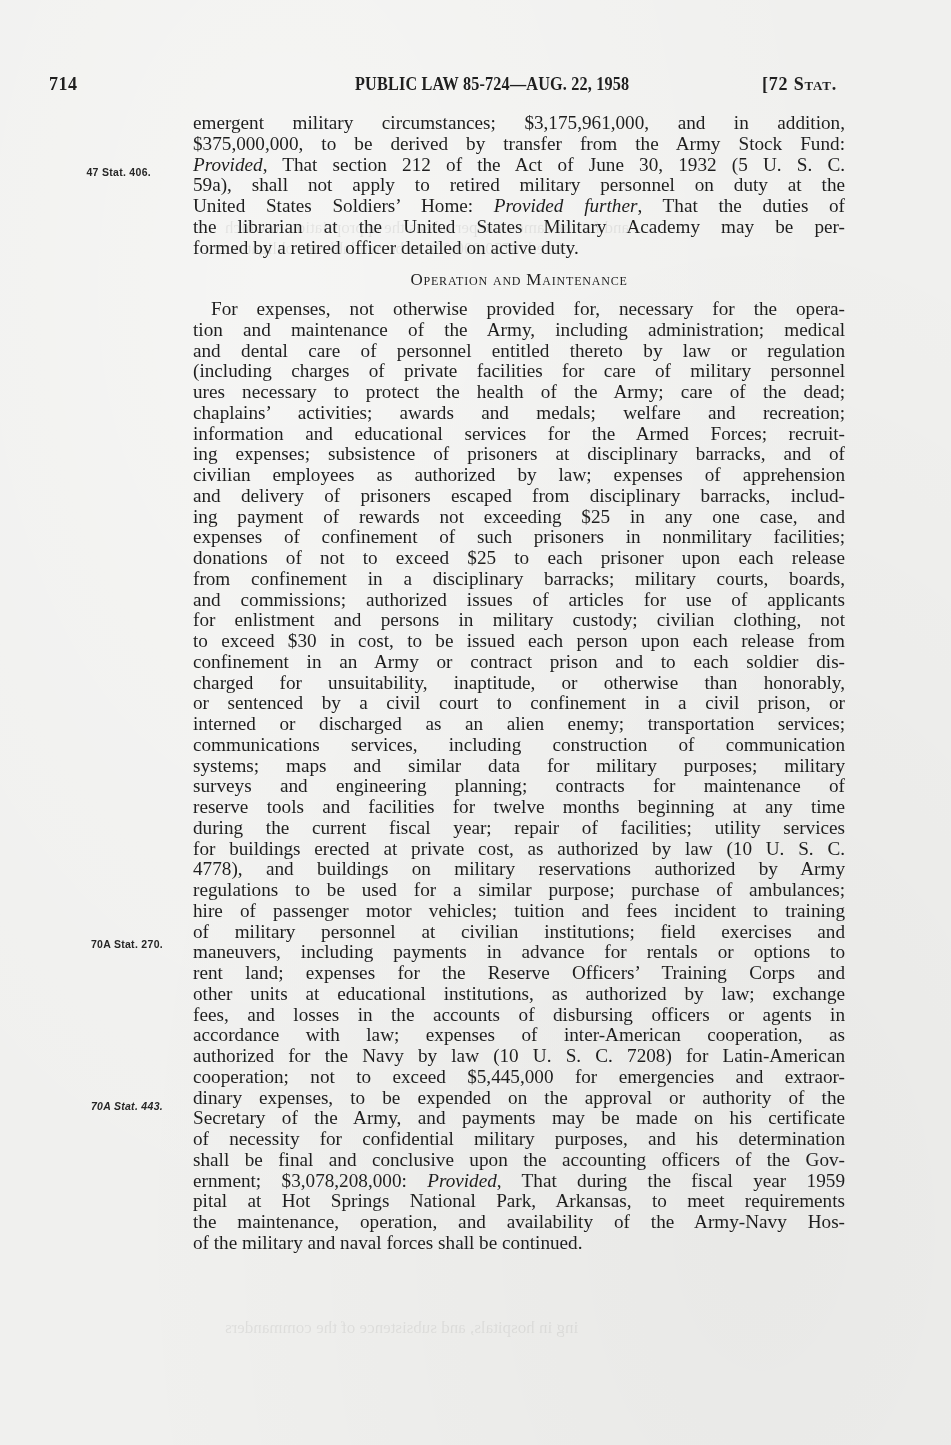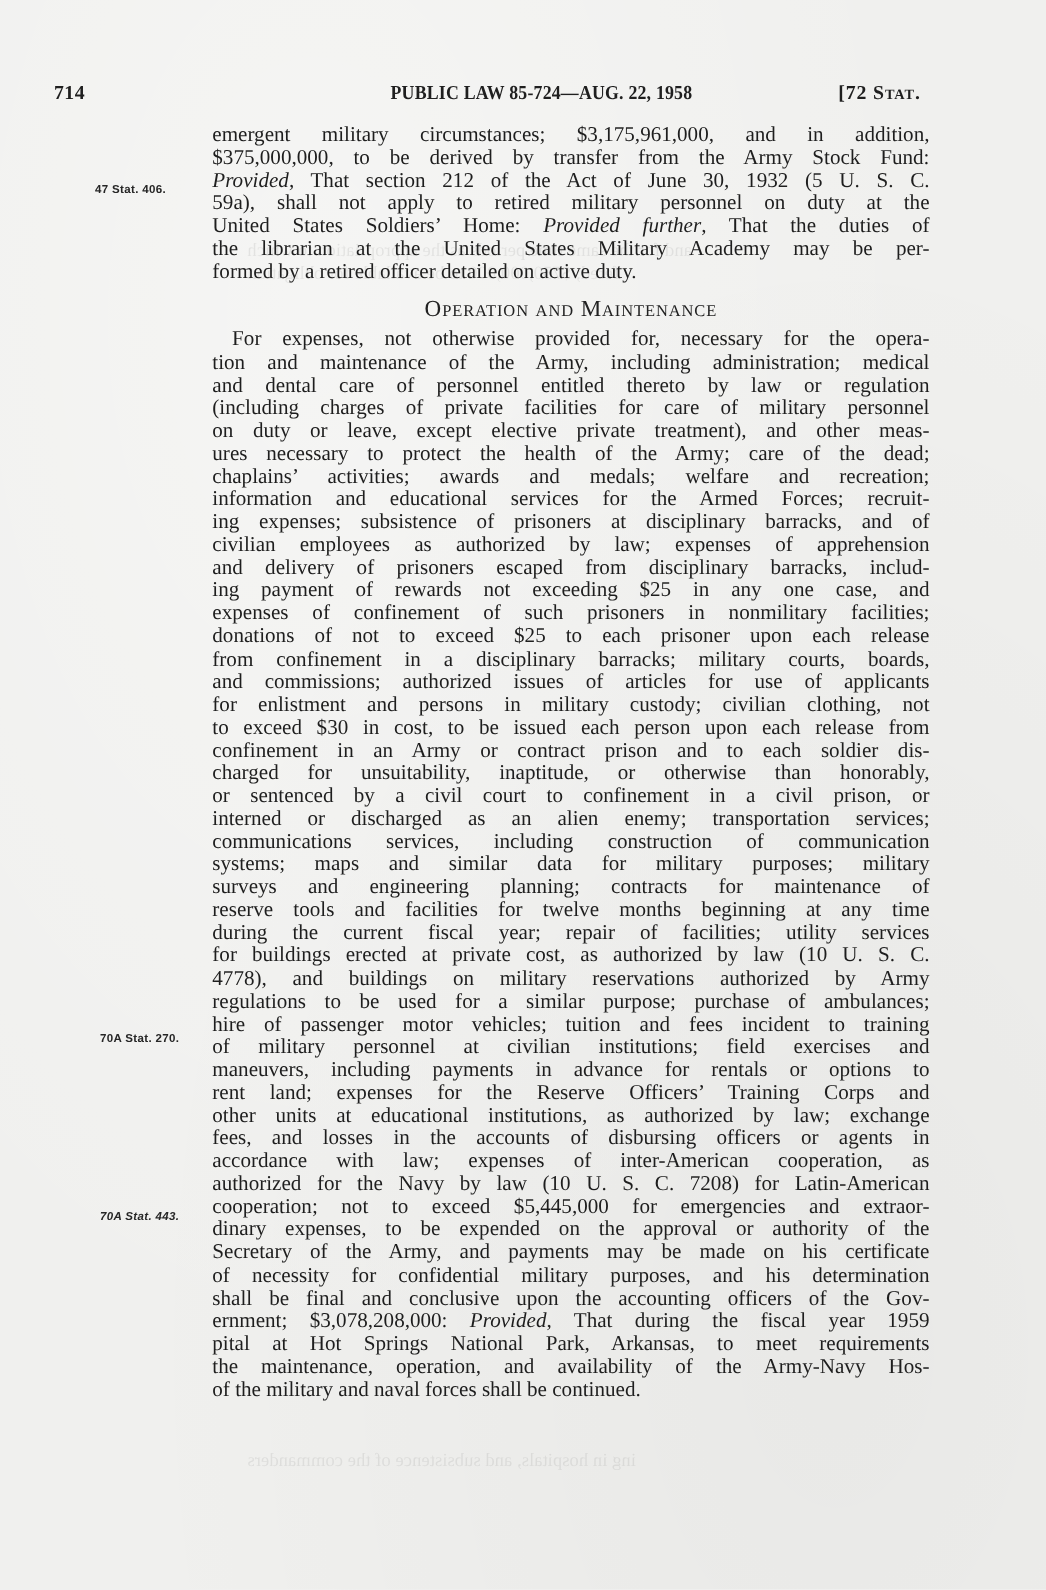--- a/index.html
+++ b/index.html
@@ -105,21 +105,21 @@
     .indent {
       padding-left: 18px;
     }
     em {
       font-style: italic;
     }
     .heading {
       display: block;
       text-align: center;
       font-variant: small-caps;
-      font-size: 21px;
+      font-size: 17px;
       letter-spacing: 0.8px;
       height: 20.75px;
       margin-top: 12px;
       margin-bottom: 8px;
       color: #222;
     }
 
     
     .bleed {
       position: absolute;
@@ -161,21 +161,20 @@
       <span class="line last">formed by a retired officer detailed on active duty.</span>
     </div>
 
     <span class="heading">Operation and Maintenance</span>
 
     <div>
       <span class="line indent">For expenses, not otherwise provided for, necessary for the opera-</span>
       <span class="line">tion and maintenance of the Army, including administration; medical</span>
       <span class="line">and dental care of personnel entitled thereto by law or regulation</span>
       <span class="line">(including charges of private facilities for care of military personnel</span>
-      <span class="line">on duty or leave, except elective private treatment), and other meas-</span>
       <span class="line">ures necessary to protect the health of the Army; care of the dead;</span>
       <span class="line">chaplains’ activities; awards and medals; welfare and recreation;</span>
       <span class="line">information and educational services for the Armed Forces; recruit-</span>
       <span class="line">ing expenses; subsistence of prisoners at disciplinary barracks, and of</span>
       <span class="line">civilian employees as authorized by law; expenses of apprehension</span>
       <span class="line">and delivery of prisoners escaped from disciplinary barracks, includ-</span>
       <span class="line">ing payment of rewards not exceeding $25 in any one case, and</span>
       <span class="line">expenses of confinement of such prisoners in nonmilitary facilities;</span>
       <span class="line">donations of not to exceed $25 to each prisoner upon each release</span>
       <span class="line">from confinement in a disciplinary barracks; military courts, boards,</span>

